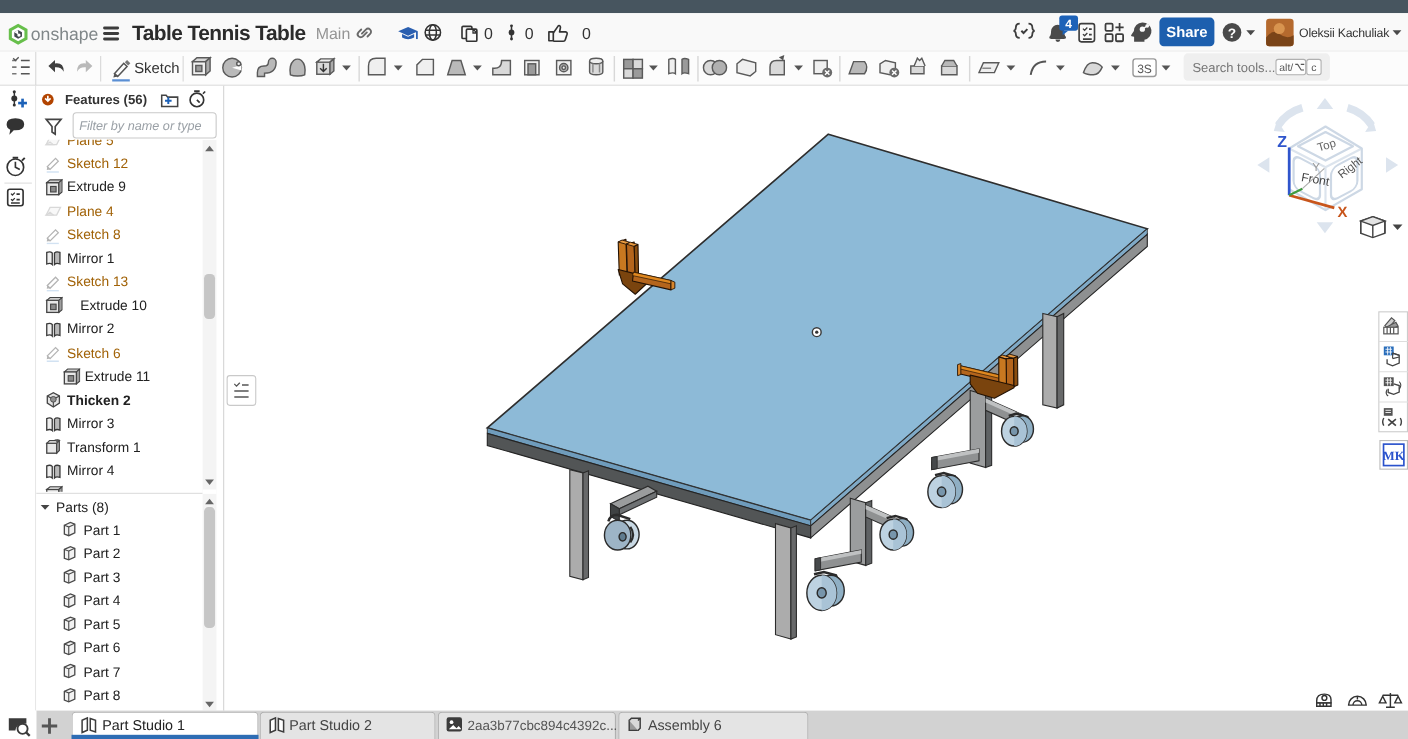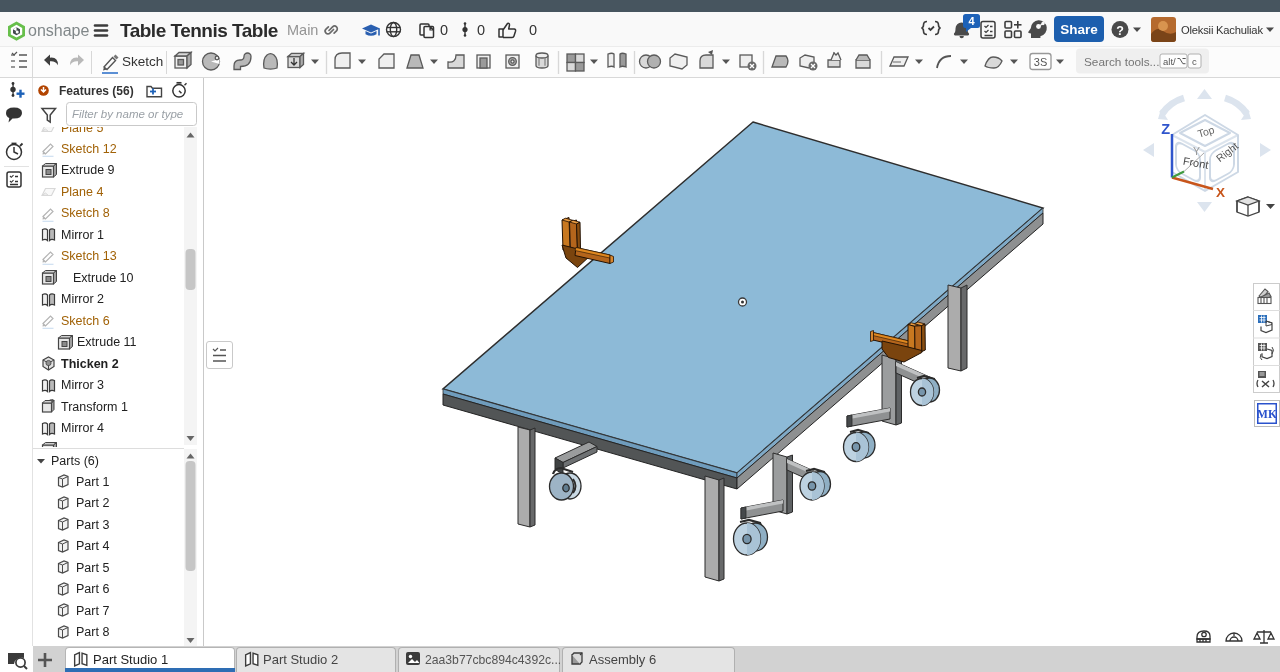--- a/index.html
+++ b/index.html
@@ -495,21 +495,21 @@
         </svg>
         <span style="margin-left:4px"></span>
       </div>
 </div>
 
 <div id="plist" class="abs" style="left:33px;top:448px;width:152px;height:198px;overflow:hidden;background:#fff;border-top:1px solid #ddd;">
   <div class="row" style="left:2px;top:1px;">
         <svg width="12" height="12" viewBox="0 0 12 12">
           <path d="M2 4 l4 4.5 l4 -4.5 Z" fill="#444"></path>
         </svg>
-        <span style="margin-left:4px;color:#222">Parts (6)</span>
+        <span style="margin-left:4px;color:#222">Parts (8)</span>
       </div>
   <div class="row" style="left:22px;top:22px;">
         <svg width="17" height="17" viewBox="0 0 16 17">
           <use href="#sym-part"></use>
         </svg>
         <span style="margin-left:4px">Part 1</span>
       </div>
   <div class="row" style="left:22px;top:43.5px;">
         <svg width="17" height="17" viewBox="0 0 16 17">
           <use href="#sym-part"></use>

